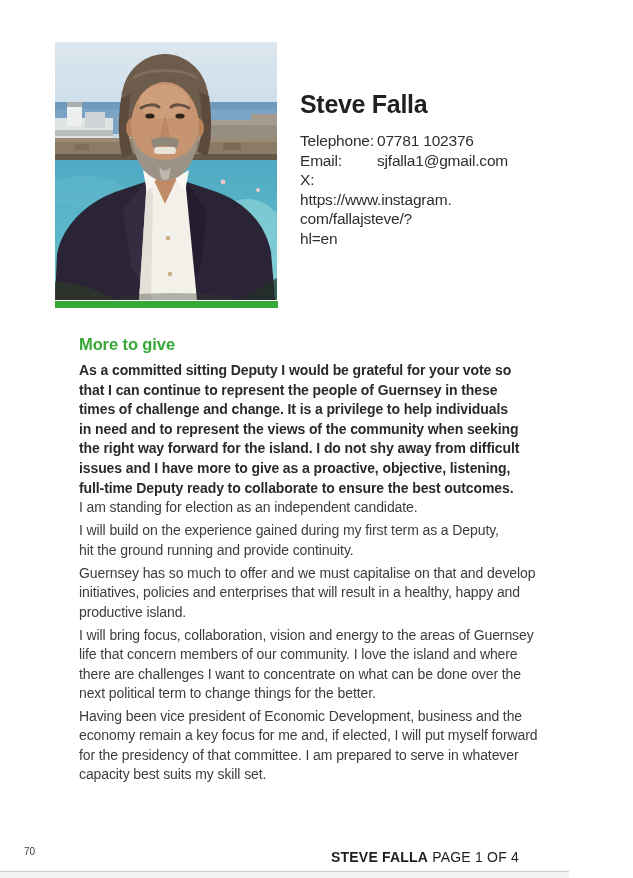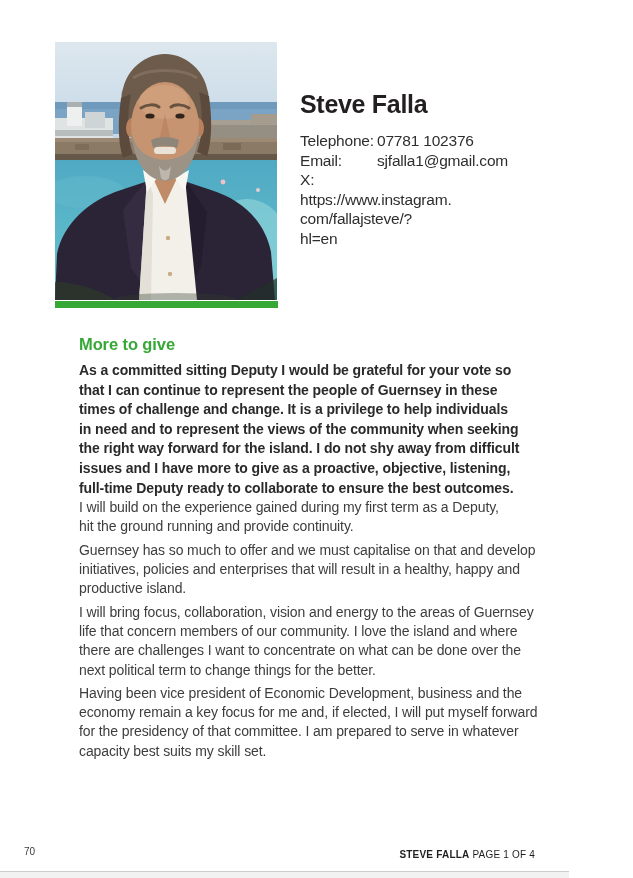--- a/index.html
+++ b/index.html
@@ -43,22 +43,22 @@
   }
   .content p.body-p {
     font-size: 14px; line-height: 19.3px; color: #3d3d3d;
     white-space: pre-line; margin-bottom: 4px; letter-spacing: -0.1px;
   }
   .footer-left {
     position: absolute; left: 24px; top: 846px;
     font-size: 10px; color: #3c3c3c;
   }
   .footer-right {
-    position: absolute; right: 34px; top: 849px;
-    font-size: 10px; color: #1f1f1f; letter-spacing: 0.2px;
+    position: absolute; right: 50px; top: 849px;
+    font-size: 14px; color: #1f1f1f; letter-spacing: 0.2px;
     white-space: nowrap;
   }
   .footer-right b { font-weight: bold; }
   .bottom-strip {
     position: absolute; left: 0; bottom: 0; width: 633px; height: 7px;
     background: #f2f2f2; border-top: 1px solid #cccccc;
   }
 </style>
 </head>
 <body>
@@ -167,20 +167,21 @@
 
   <div class="content">
     <h2 class="green">More to give</h2>
     <p class="lead">As a committed sitting Deputy I would be grateful for your vote so
 that I can continue to represent the people of Guernsey in these
 times of challenge and change. It is a privilege to help individuals
 in need and to represent the views of the community when seeking
 the right way forward for the island. I do not shy away from difficult
 issues and I have more to give as a proactive, objective, listening,
 full-time Deputy ready to collaborate to ensure the best outcomes.</p>
+    <p class="body-p">I am standing for election as an independent candidate.</p>
     <p class="body-p">I will build on the experience gained during my first term as a Deputy,
 hit the ground running and provide continuity.</p>
     <p class="body-p">Guernsey has so much to offer and we must capitalise on that and develop
 initiatives, policies and enterprises that will result in a healthy, happy and
 productive island.</p>
     <p class="body-p">I will bring focus, collaboration, vision and energy to the areas of Guernsey
 life that concern members of our community. I love the island and where
 there are challenges I want to concentrate on what can be done over the
 next political term to change things for the better.</p>
     <p class="body-p">Having been vice president of Economic Development, business and the

